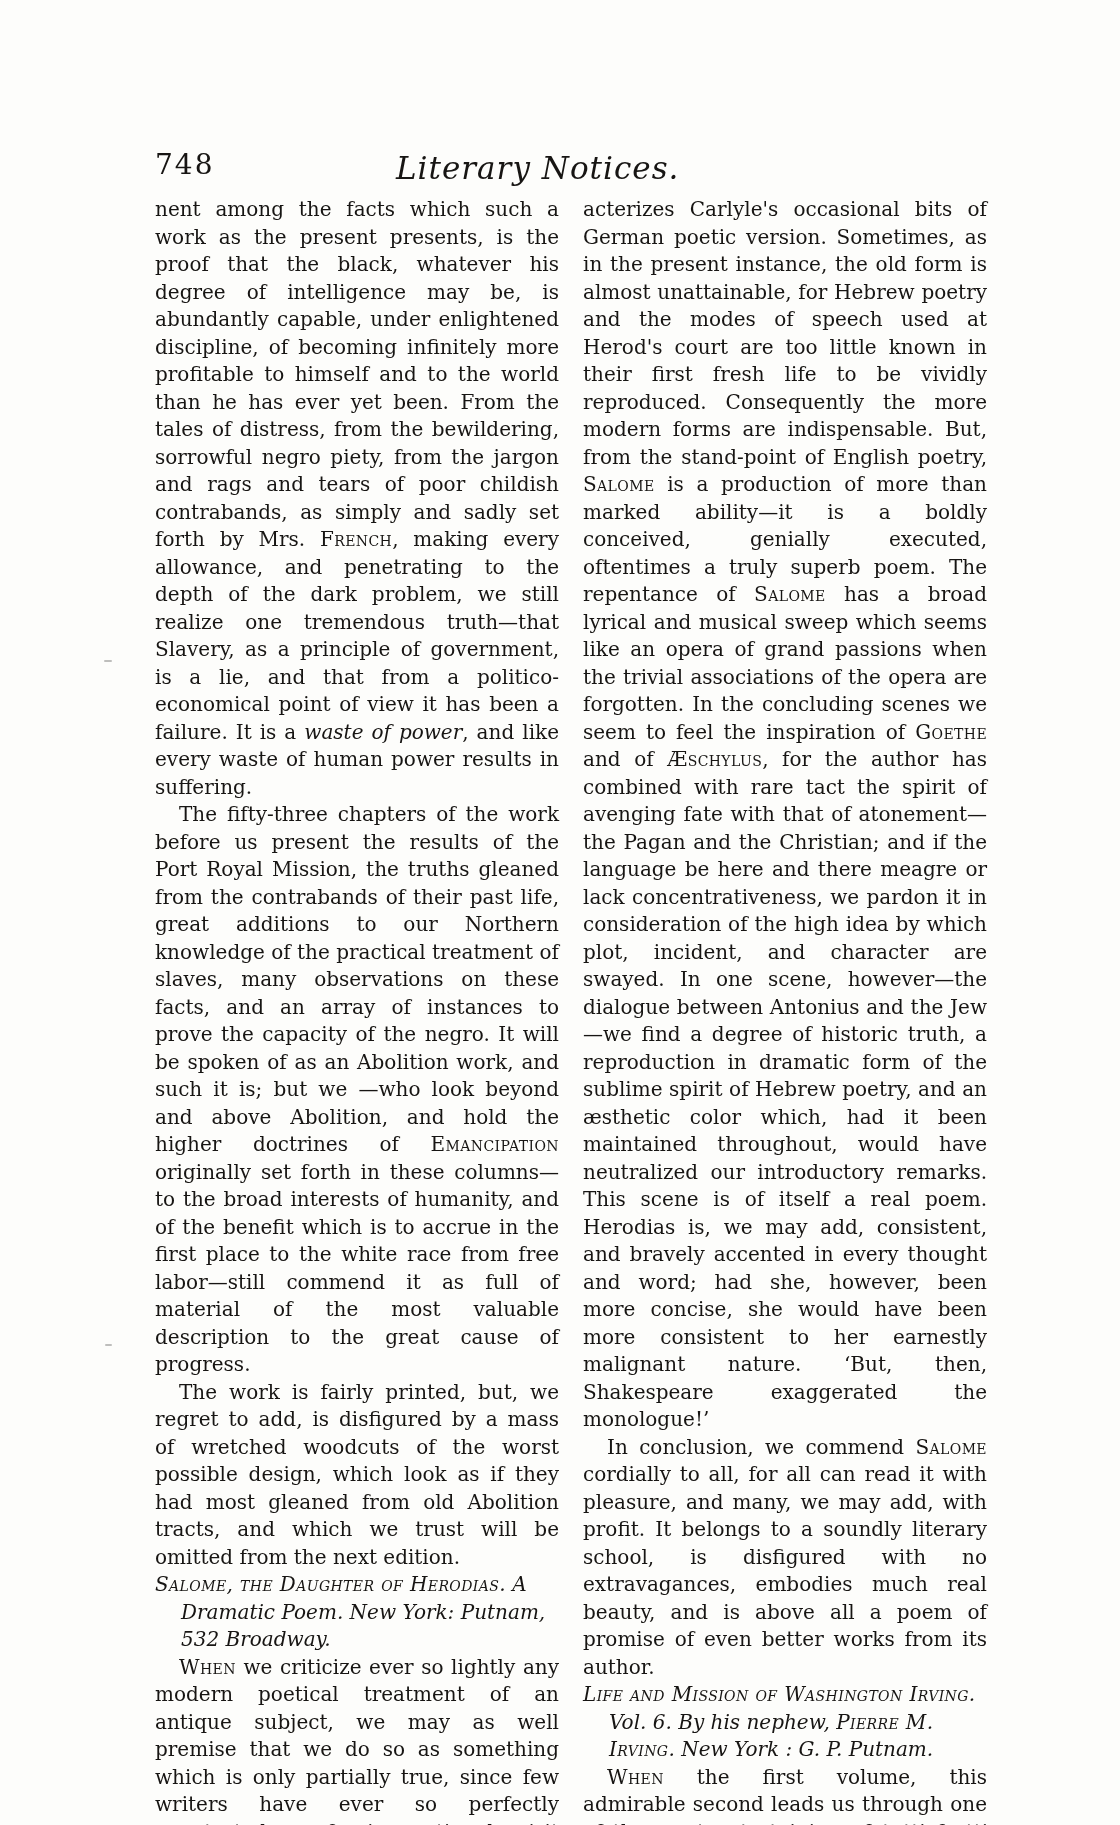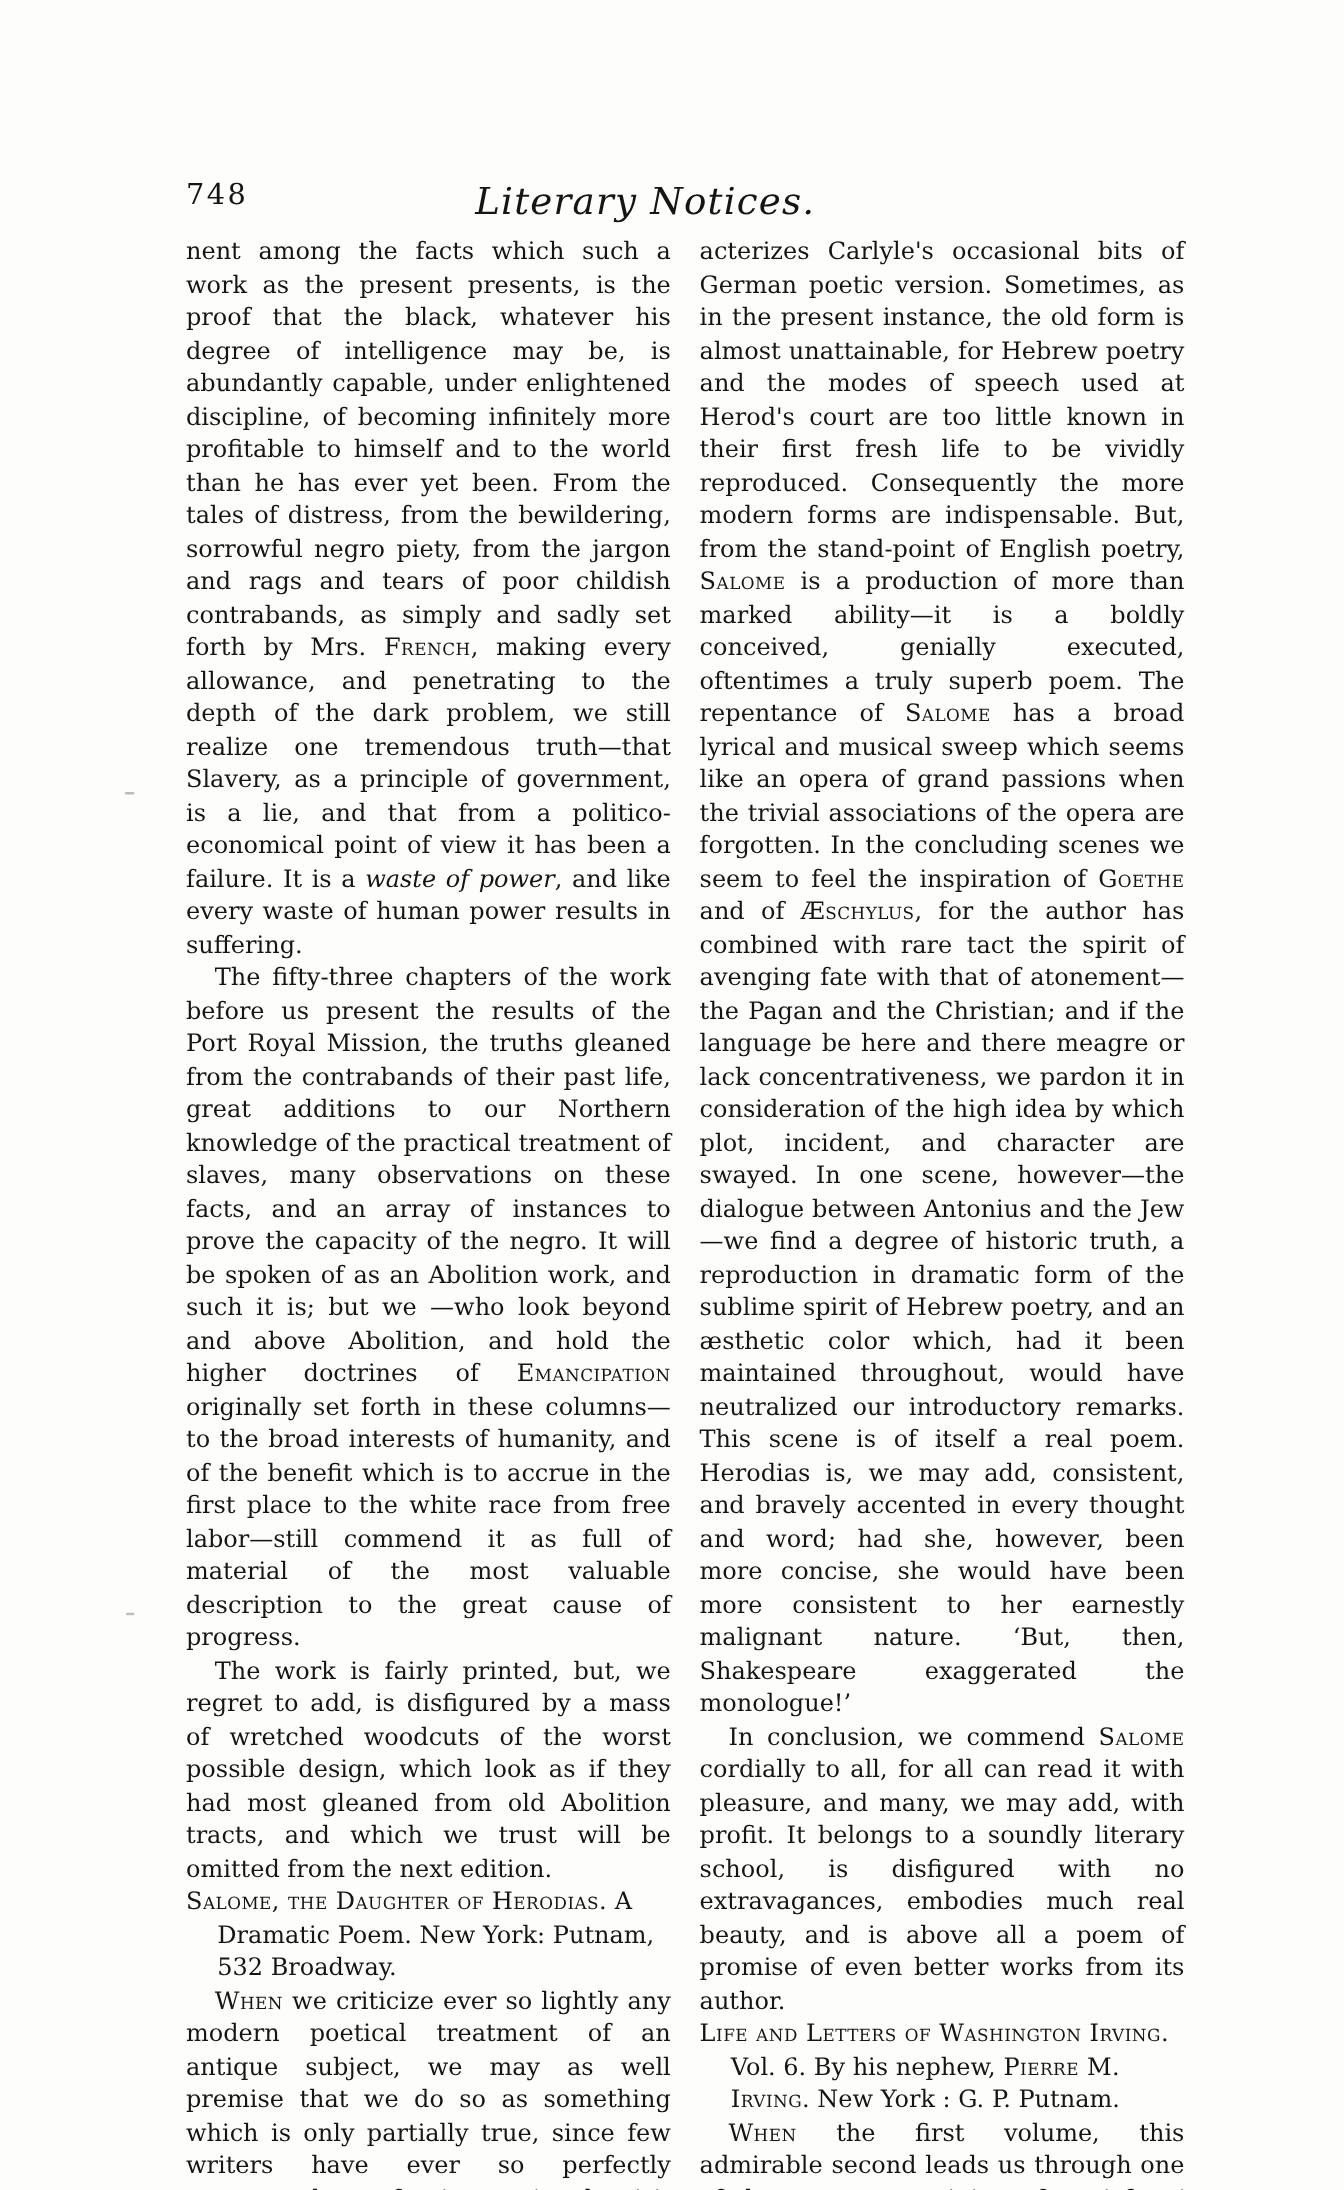--- a/index.html
+++ b/index.html
@@ -9,37 +9,38 @@
     width:1120px;
     height:1825px;
     background:var(--paper,#fdfdfb);
     color:var(--ink,#171513);
     font-family:"DejaVu Serif", serif;
     overflow:hidden;
   }
   .pagehead{position:absolute;top:148px;left:0;width:1120px;height:40px;}
   .folio{
     position:absolute;left:155px;top:0;
-    font-size:24px;letter-spacing:2px;
+    font-size:28px;letter-spacing:2px;
   }
   .running-title{
     position:absolute;left:396px;top:2px;
     font-size:31px;font-style:italic;letter-spacing:1px;
   }
   .cols{
     position:absolute;top:196px;left:155px;width:832px;
     display:flex;gap:24px;
   }
   .col{flex:1 1 0;font-size:20px;line-height:27.5px;}
   .col p{margin:0;text-align:justify;}
   .para.indent{text-indent:24px;}
   .heading{
     padding-left:26px;text-indent:-26px;
     margin:30px 0 17px 0;
     text-align:left !important;
+    font-style:italic;
   }
   .sc{font-variant:small-caps;letter-spacing:0.4px;}
   .i{font-style:italic;}
   .artifact{position:absolute;background:#8a8a88;opacity:.55;border-radius:1px;}
   #a1{left:104px;top:660px;width:8px;height:2px;}
   #a2{left:105px;top:1344px;width:7px;height:2px;}
 </style>
 </head>
 <body>
 
@@ -53,20 +54,20 @@
     <section class="col" id="col-left">
         <p class="para"><span>nent among the facts which such a work as the present presents, is the proof that the black, whatever his degree of intelligence may be, is abundantly capable, under enlightened discipline, of becoming infinitely more profitable to himself and to the world than he has ever yet been. From the tales of distress, from the bewildering, sorrowful negro piety, from the jargon and rags and tears of poor childish contrabands, as simply and sadly set forth by Mrs. </span><span class="sc">French</span><span>, making every allowance, and penetrating to the depth of the dark problem, we still realize one tremendous truth—that Slavery, as a principle of government, is a lie, and that from a politico-economical point of view it has been a failure. It is a </span><span class="i">waste of power</span><span>, and like every waste of human power results in suffering.</span></p>
         <p class="para indent"><span>The fifty-three chapters of the work before us present the results of the Port Royal Mission, the truths gleaned from the contrabands of their past life, great additions to our Northern knowledge of the practical treatment of slaves, many observations on these facts, and an array of instances to prove the capacity of the negro. It will be spoken of as an Abolition work, and such it is; but we —who look beyond and above Abolition, and hold the higher doctrines of </span><span class="sc">Emancipation</span><span> originally set forth in these columns—to the broad interests of humanity, and of the benefit which is to accrue in the first place to the white race from free labor—still commend it as full of material of the most valuable description to the great cause of progress.</span></p>
         <p class="para indent"><span>The work is fairly printed, but, we regret to add, is disfigured by a mass of wretched woodcuts of the worst possible design, which look as if they had most gleaned from old Abolition tracts, and which we trust will be omitted from the next edition.</span></p>
         <p class="heading"><span class="sc">Salome, the Daughter of Herodias.</span><span> A Dramatic Poem. New York: Putnam, 532 Broadway.</span></p>
         <p class="para indent"><span class="sc">When</span><span> we criticize ever so lightly any modern poetical treatment of an antique subject, we may as well premise that we do so as something which is only partially true, since few writers have ever so perfectly penetrated any foreign national spirit as to reproduce it—let us say, like a translation. Even translations from the Greek are made Miltonically, or Pope-ishly, or Shakespearian-ally, and seldom with that racy literalness which char-</span></p>
       </section>
     <section class="col" id="col-right">
         <p class="para"><span>acterizes Carlyle's occasional bits of German poetic version. Sometimes, as in the present instance, the old form is almost unattainable, for Hebrew poetry and the modes of speech used at Herod's court are too little known in their first fresh life to be vividly reproduced. Consequently the more modern forms are indispensable. But, from the stand-point of English poetry, </span><span class="sc">Salome</span><span> is a production of more than marked ability—it is a boldly conceived, genially executed, oftentimes a truly superb poem. The repentance of </span><span class="sc">Salome</span><span> has a broad lyrical and musical sweep which seems like an opera of grand passions when the trivial associations of the opera are forgotten. In the concluding scenes we seem to feel the inspiration of </span><span class="sc">Goethe</span><span> and of </span><span class="sc">Æschylus</span><span>, for the author has combined with rare tact the spirit of avenging fate with that of atonement—the Pagan and the Christian; and if the language be here and there meagre or lack concentrativeness, we pardon it in consideration of the high idea by which plot, incident, and character are swayed. In one scene, however—the dialogue between Antonius and the Jew—we find a degree of historic truth, a reproduction in dramatic form of the sublime spirit of Hebrew poetry, and an æsthetic color which, had it been maintained throughout, would have neutralized our introductory remarks. This scene is of itself a real poem. Herodias is, we may add, consistent, and bravely accented in every thought and word; had she, however, been more concise, she would have been more consistent to her earnestly malignant nature. ‘But, then, Shakespeare exaggerated the monologue!’</span></p>
         <p class="para indent"><span>In conclusion, we commend </span><span class="sc">Salome</span><span> cordially to all, for all can read it with pleasure, and many, we may add, with profit. It belongs to a soundly literary school, is disfigured with no extravagances, embodies much real beauty, and is above all a poem of promise of even better works from its author.</span></p>
-        <p class="heading"><span class="sc">Life and Letters of Washington Irving.</span><span> Vol. 6. By his nephew, </span><span class="sc">Pierre M. Irving</span><span>. New York : G. P. Putnam.</span></p>
+        <p class="heading"><span class="sc">Life and Mission of Washington Irving.</span><span> Vol. 6. By his nephew, </span><span class="sc">Pierre M. Irving</span><span>. New York : G. P. Putnam.</span></p>
         <p class="para indent"><span class="sc">When</span><span> the first volume, this admirable second leads us through one of the most entertaining of </span><span class="i">tutti frutti</span><span> which we have ever met in the form of a biography. It is fortunate that </span></p>
       </section>
   </div>
 
   <div class="artifact" id="a1"></div>
   <div class="artifact" id="a2"></div>
 </div>
 
 </body></html>

